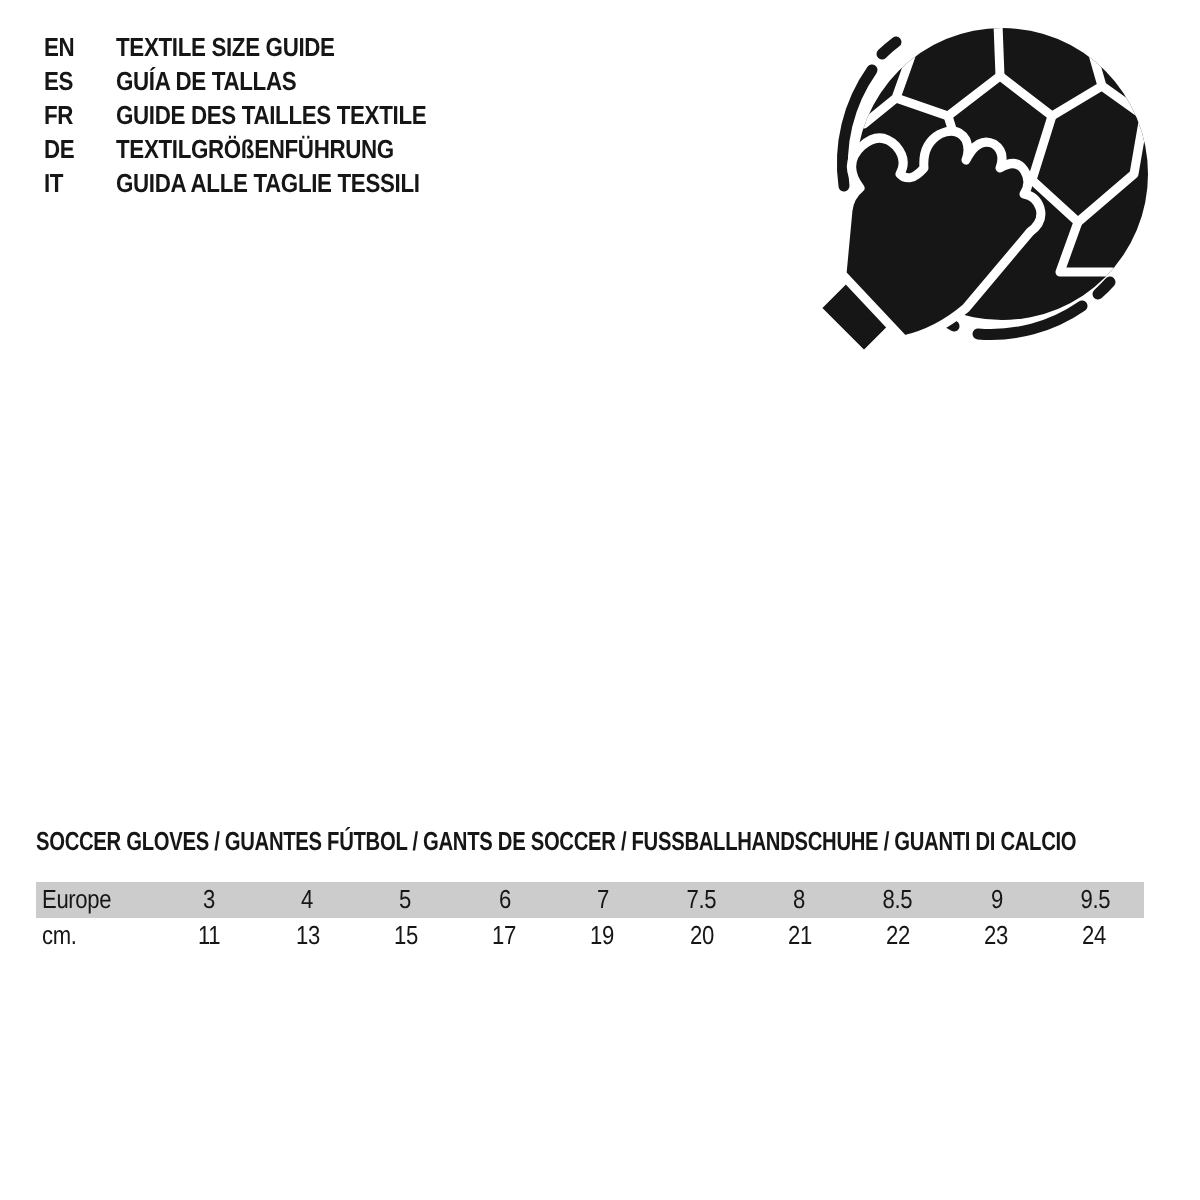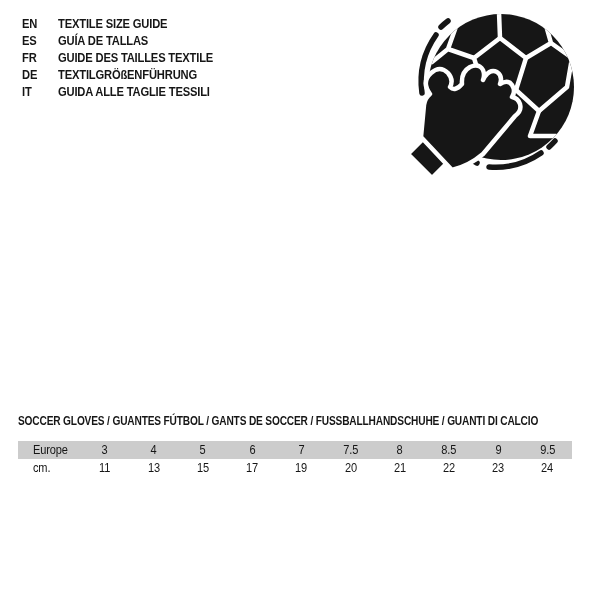--- a/index.html
+++ b/index.html
@@ -52,21 +52,21 @@
   }
   .t-row{
     display:grid;grid-template-columns:62px repeat(10,1fr);
     height:18px;align-items:center;
   }
   .t-head{background:var(--table-header-bg);}
   .t-cell{
     display:flex;align-items:center;justify-content:center;
     font-size:13px;line-height:18px;color:var(--ink);letter-spacing:-0.2px;
   }
-  .t-label{justify-content:flex-start;padding-left:15px;}
+  .t-label{justify-content:flex-start;padding-left:3px;}
 </style>
 </head>
 <body>
 
 <div class="page">
 
   <div class="lang-block">
     <div class="lang-row">
       <span class="code cx cxl s86">EN</span>
       <span class="label cx cxl s86">TEXTILE SIZE GUIDE</span>

